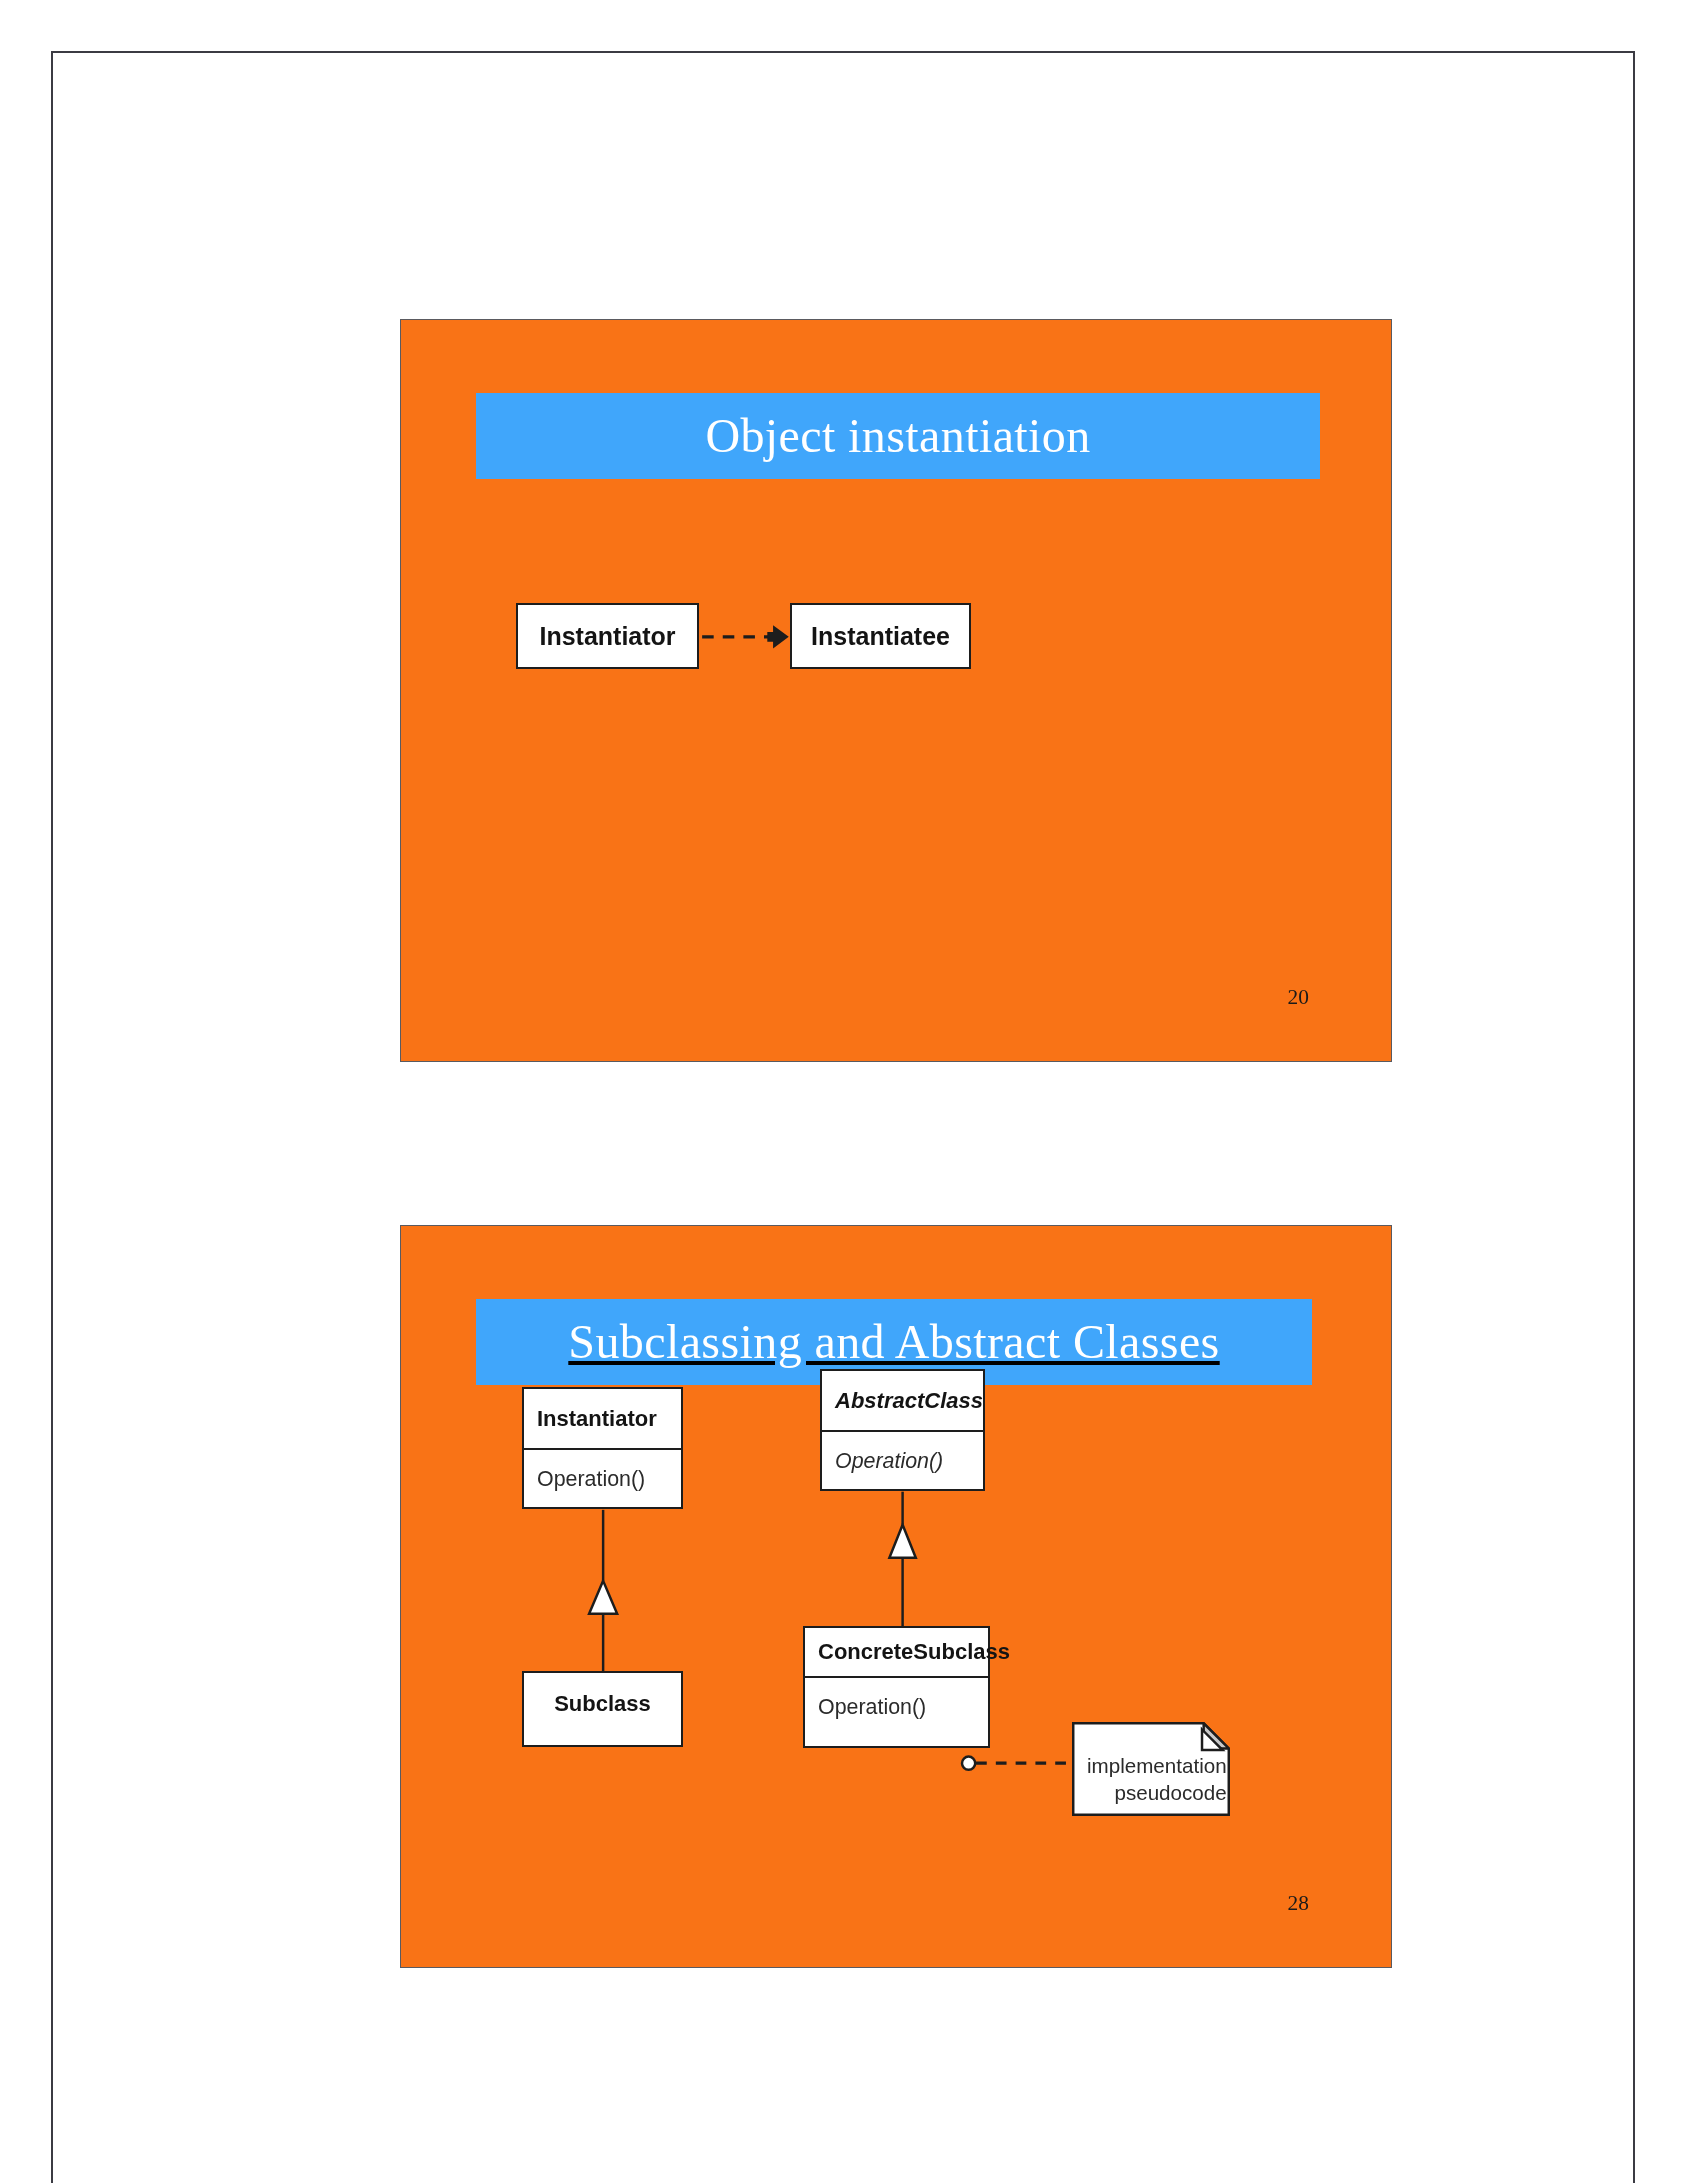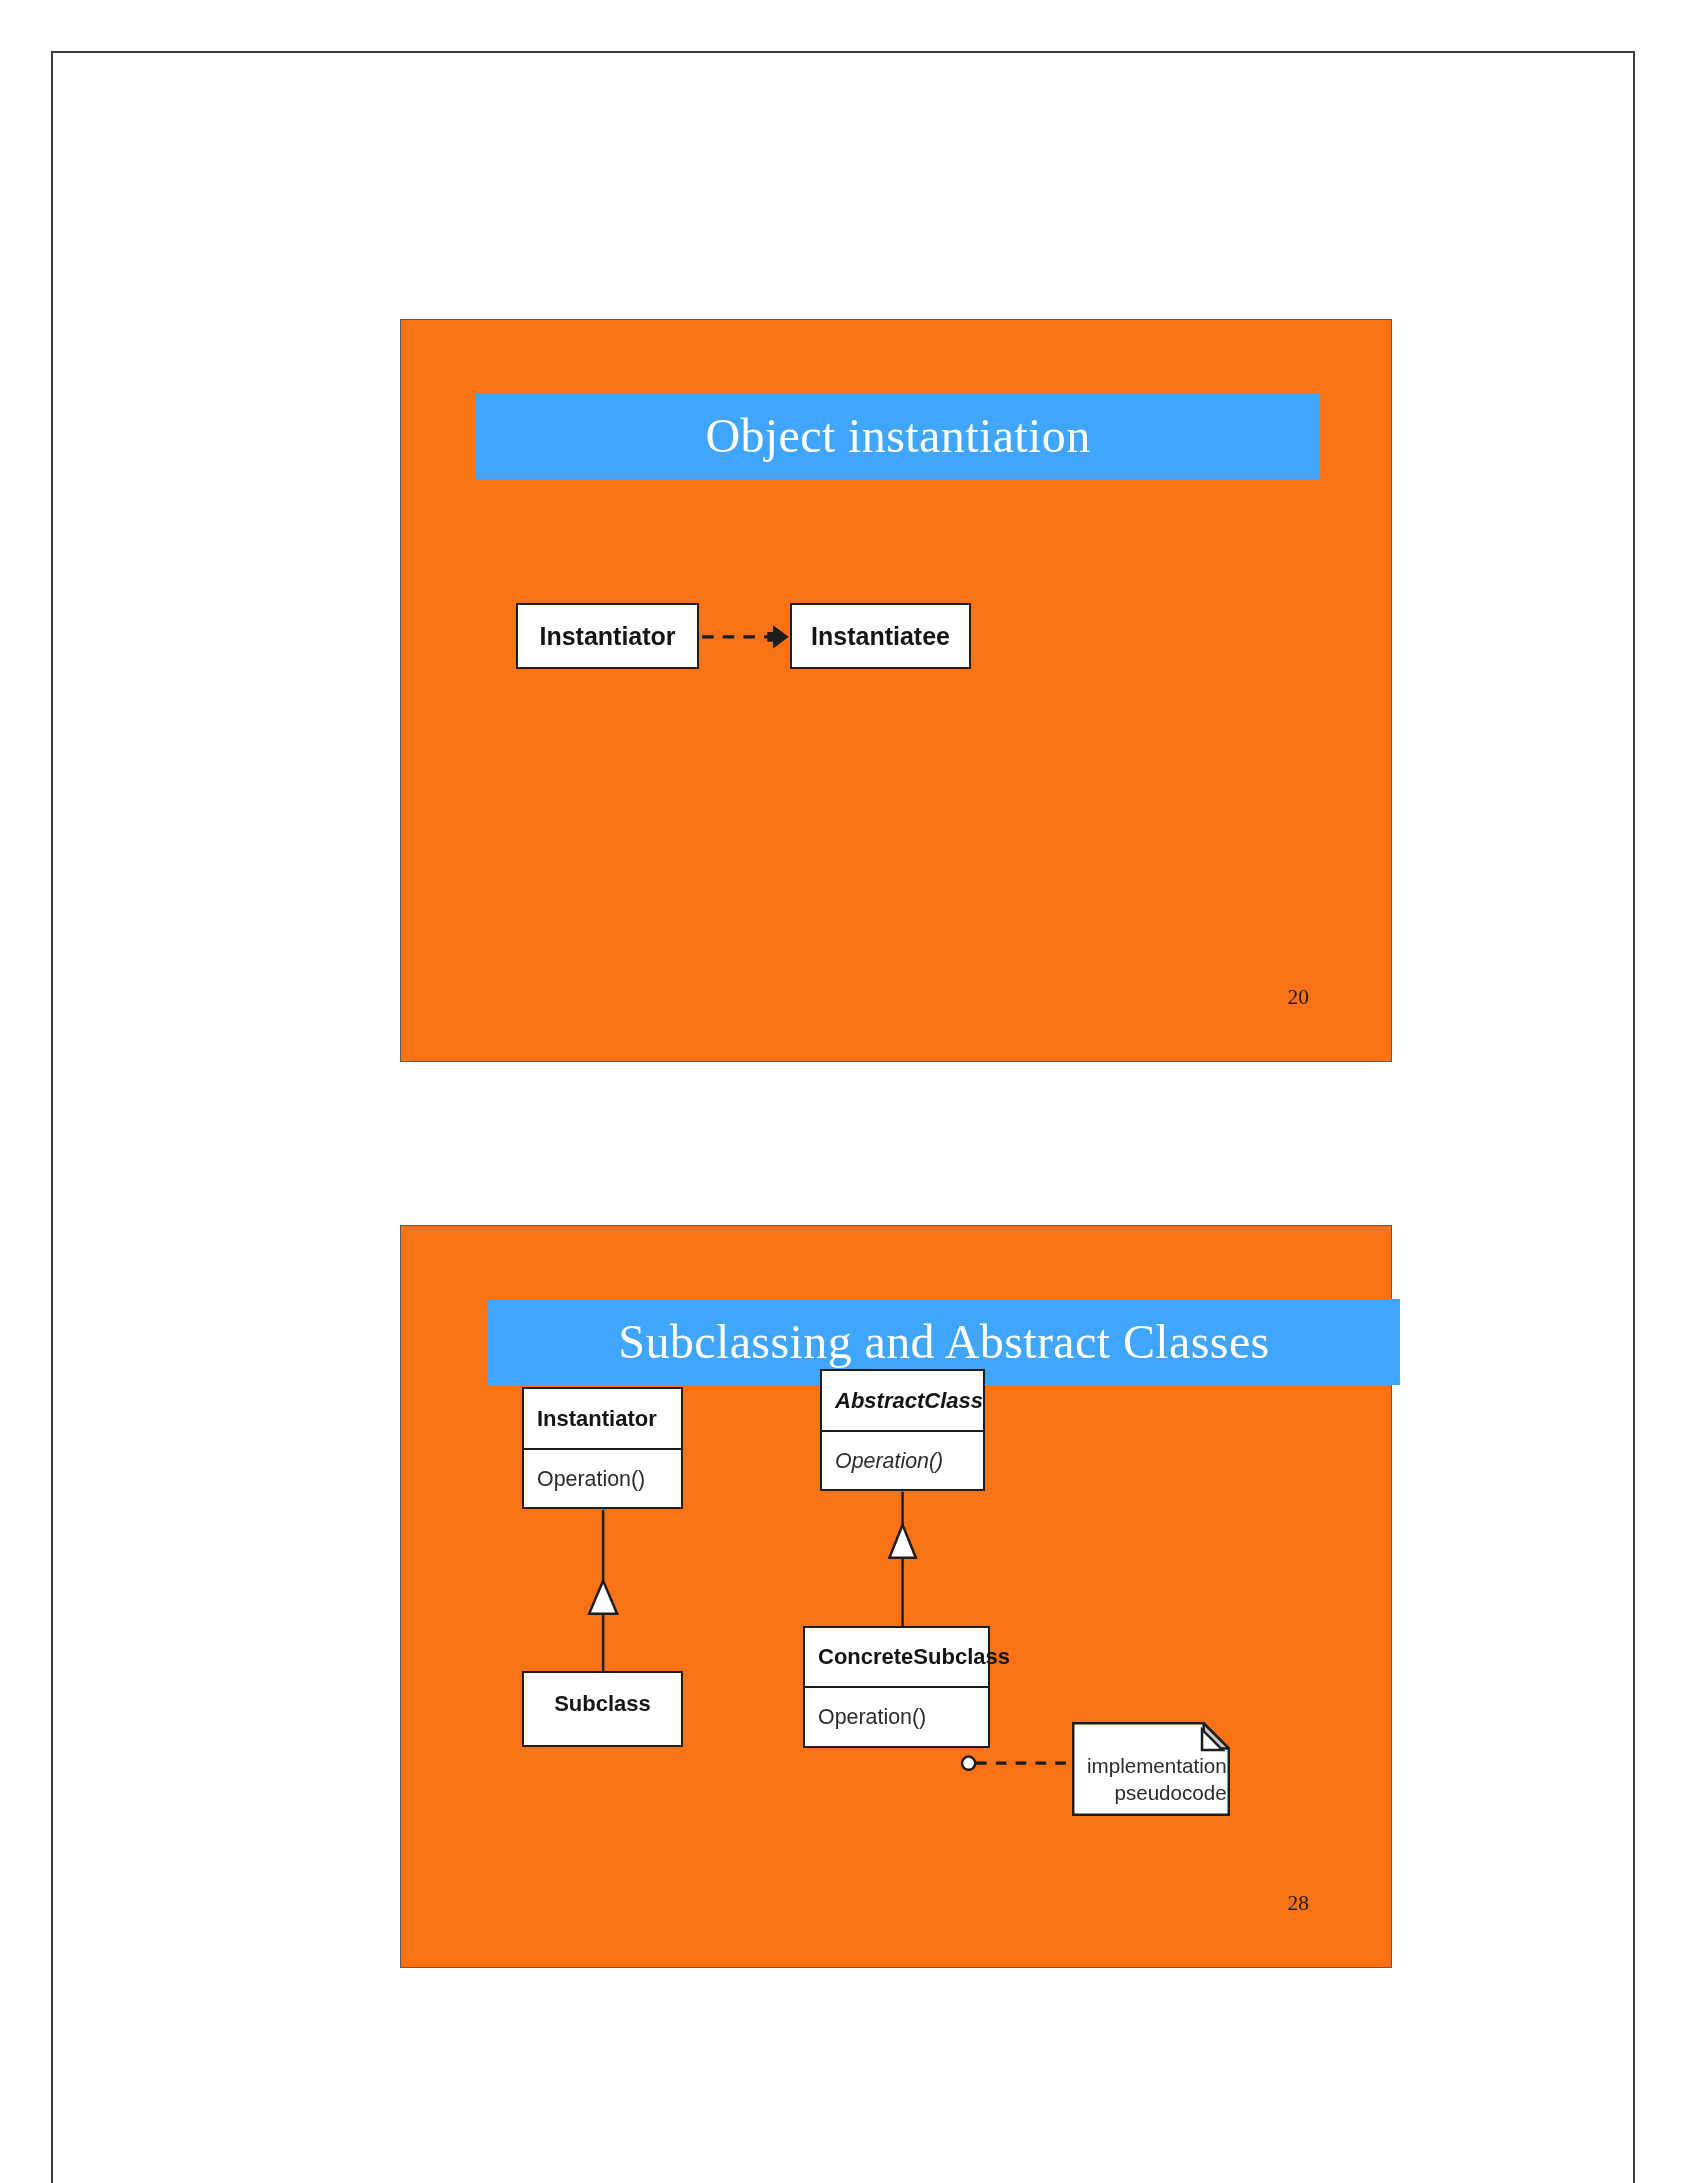--- a/index.html
+++ b/index.html
@@ -65,24 +65,25 @@
     letter-spacing: 0.4px;
     white-space: nowrap;
   }
   #slide-1 .title-banner {
     left: 75px;
     top: 73px;
     width: 844px;
     height: 86px;
   }
   #slide-2 .title-banner {
-    left: 87px;
+    left: 75px;
     top: 73px;
-    width: 912px;
+    width: 836px;
     height: 86px;
+    text-decoration: underline;
   }
 
   
   .slide-number {
     position: absolute;
     right: 82px;
     bottom: 51px;
     font-family: "Liberation Serif", serif;
     font-size: 21.4px;
     color: #1a1a1a;
@@ -218,21 +219,21 @@
     <div class="uml-box" style="left:121px; top:445px; width:161px; height:76px;">
       <div class="uml-compartment uml-name centered" style="height:62px;">Subclass</div>
     </div>
 
     <div class="uml-box" style="left:419px; top:143px; width:165px; height:122px;">
       <div class="uml-compartment uml-name abstract" style="height:59px;">AbstractClass</div>
       <div class="uml-compartment divider-top uml-op abstract" style="height:60px;">Operation()</div>
     </div>
 
     <div class="uml-box" style="left:402px; top:400px; width:187px; height:122px;">
-      <div class="uml-compartment uml-name" style="height:58px;">ConcreteSubclass</div>
+      <div class="uml-compartment uml-name" style="height:48px;">ConcreteSubclass</div>
       <div class="uml-compartment divider-top uml-op" style="height:60px;">Operation()</div>
     </div>
 
     <div class="uml-note" style="left:671px; top:496px; width:158px; height:104px;text-align:right;">
       <svg width="158" height="94" viewBox="0 0 192 114">
         <path d="M1.5,1.5 H160 L190.5,32 V112.5 H1.5 Z" fill="#ffffff" stroke="#1d1d1d" stroke-width="3"></path>
         <path d="M160,1.5 L190.5,32 H160 Z" fill="#c9c9c9" stroke="#1d1d1d" stroke-width="3"></path>
         <path d="M158,9 L183,34 H158 Z" fill="#ffffff" stroke="#1d1d1d" stroke-width="3"></path>
       </svg>
       <div class="note-text">implementation

